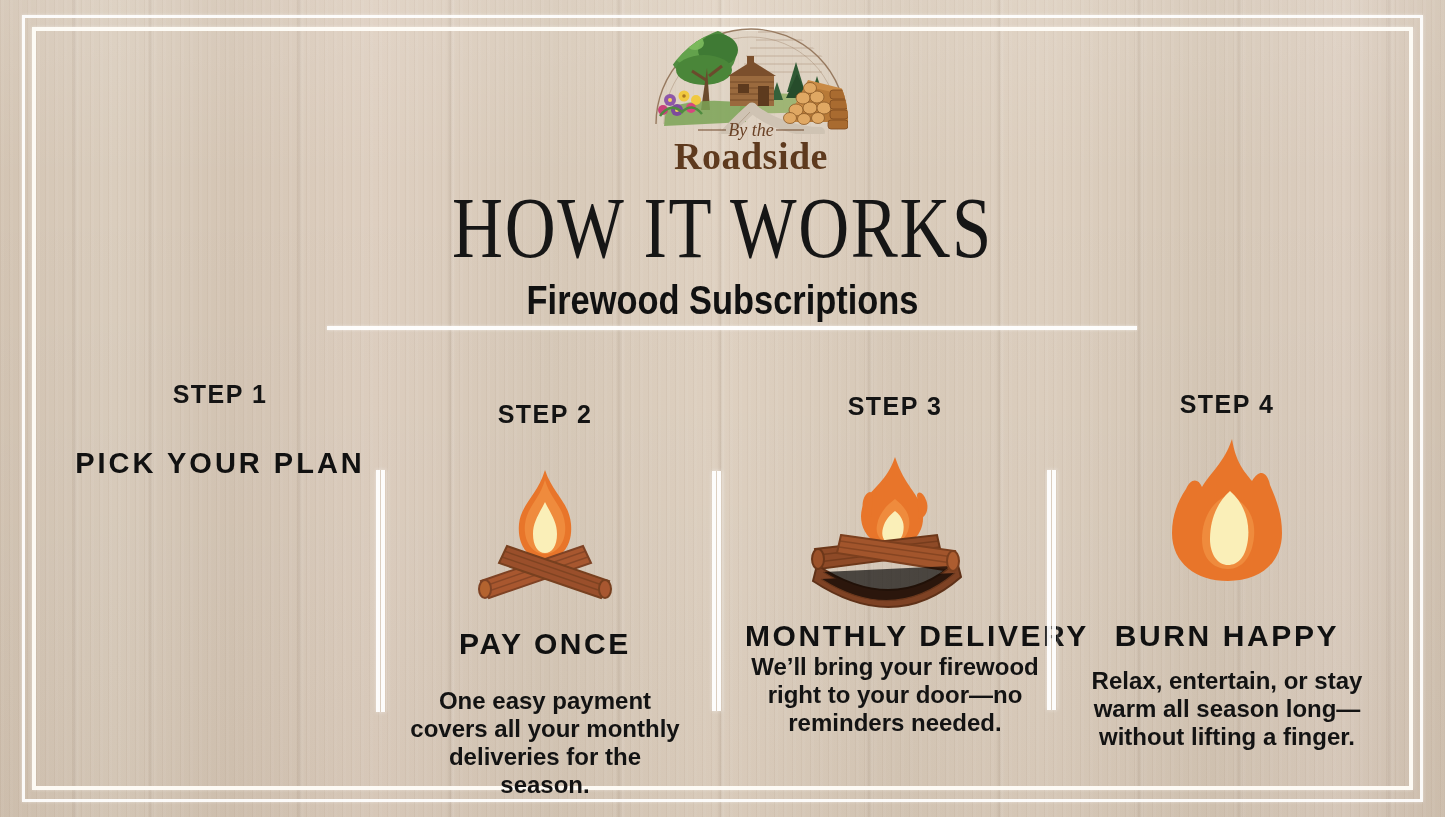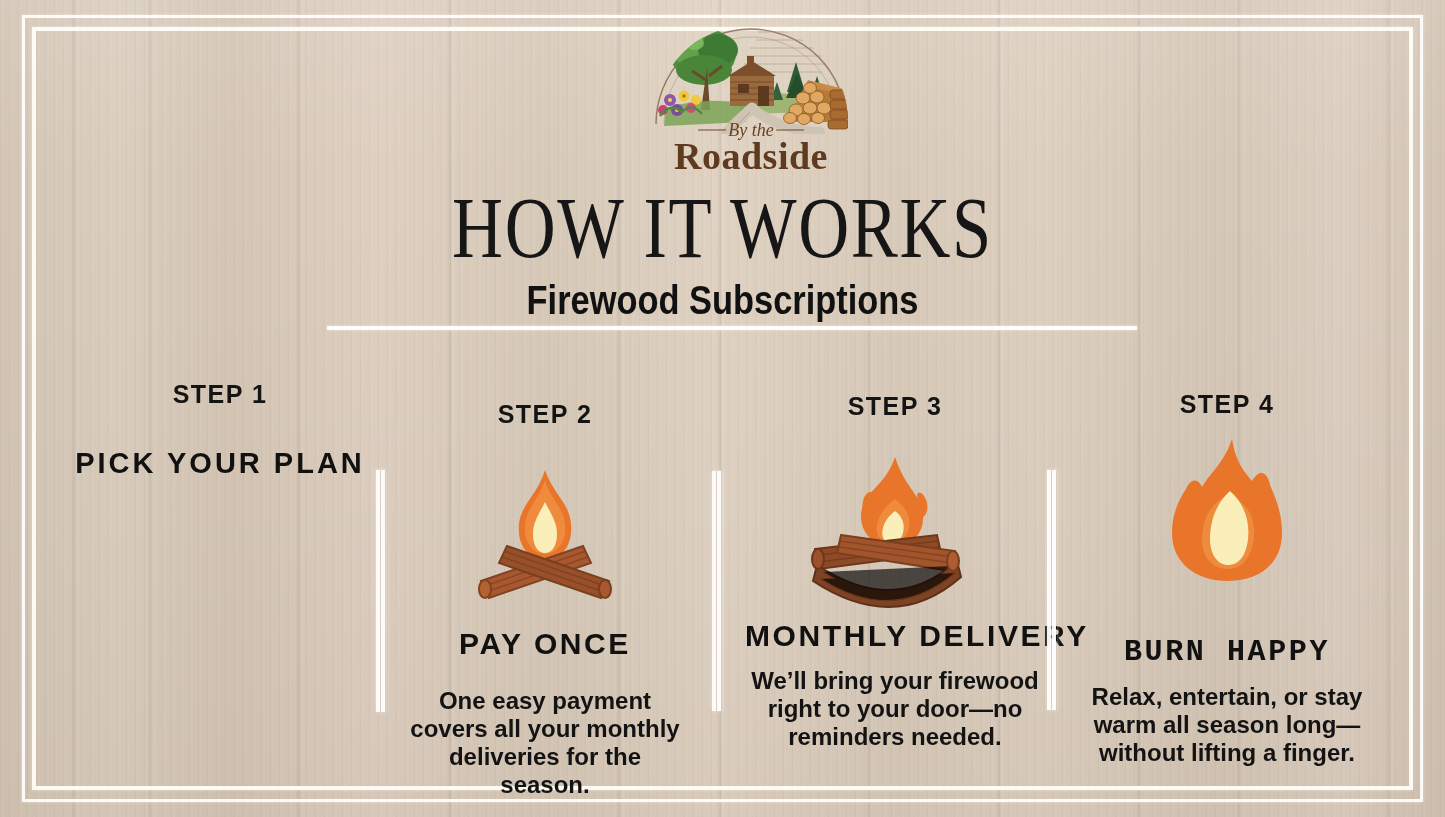--- a/index.html
+++ b/index.html
@@ -296,21 +296,21 @@
           <g stroke="#5F3118" stroke-width="1.3" opacity=".65">
             <path d="M28,133 q70,44 128,-6"></path>
             <path d="M26,140 q72,46 134,-6"></path>
           </g>
           <ellipse cx="23" cy="120" rx="6" ry="10" fill="#9B5129" stroke="#6C3719" stroke-width="2"></ellipse>
           <ellipse cx="158" cy="122" rx="6" ry="10" fill="#AD5D30" stroke="#7B3F1E" stroke-width="2"></ellipse>
         </g>
       </svg>
     </div>
     <div class="step-heading" style="margin-top:0px;">MONTHLY DELIVERY</div>
-    <div class="step-desc" style="margin-top:14px;width:288px;margin-left:auto;margin-right:auto;">We’ll bring your firewood right to your door—no reminders needed.</div>
+    <div class="step-desc" style="width:288px;margin-left:auto;margin-right:auto;">We’ll bring your firewood right to your door—no reminders needed.</div>
   </div>
 
   <div class="step" style="left:1082px;width:290px;top:372px;">
     <div class="step-label" style="margin-top:18px;">STEP 4</div>
     <div class="icon-wrap" style="height:190px;margin-top:10px;">
       <svg width="175" height="190" viewBox="0 0 175 190">
         <path d="M92,10
                  C96,34 104,42 112,52
                  C120,38 128,44 130,56
                  C136,70 142,84 142,104
@@ -318,21 +318,21 @@
                  C56,152 32,134 32,104
                  C32,86 38,72 46,60
                  C50,50 58,48 62,58
                  C70,44 84,34 92,10 Z" fill="#E8752A"></path>
         <path d="M88,66 C106,72 116,88 114,108 C112,128 102,140 88,140
                  C72,140 62,128 62,110 C62,90 72,72 88,66 Z" fill="#EF8B3D"></path>
         <path d="M90,62 C104,74 110,92 108,110 C106,128 98,136 88,136
                  C78,136 70,126 70,110 C70,90 78,72 90,62 Z" fill="#FAEFB8"></path>
       </svg>
     </div>
-    <div class="step-heading" style="margin-top:16px;font-family:Liberation Mono, monospace;">BURN HAPPY</div>
+    <div class="step-heading" style="margin-top:0px;">BURN HAPPY</div>
     <div class="step-desc" style="margin-top:14px;width:282px;margin-left:auto;margin-right:auto;">Relax, entertain, or stay warm all season long—without lifting a finger.</div>
   </div>
 
   <div class="divider" style="left:376px;top:470px;height:242px;"></div>
   <div class="divider" style="left:712px;top:471px;height:240px;"></div>
   <div class="divider" style="left:1047px;top:470px;height:240px;"></div>
 
 </div>
 
 </body></html>

